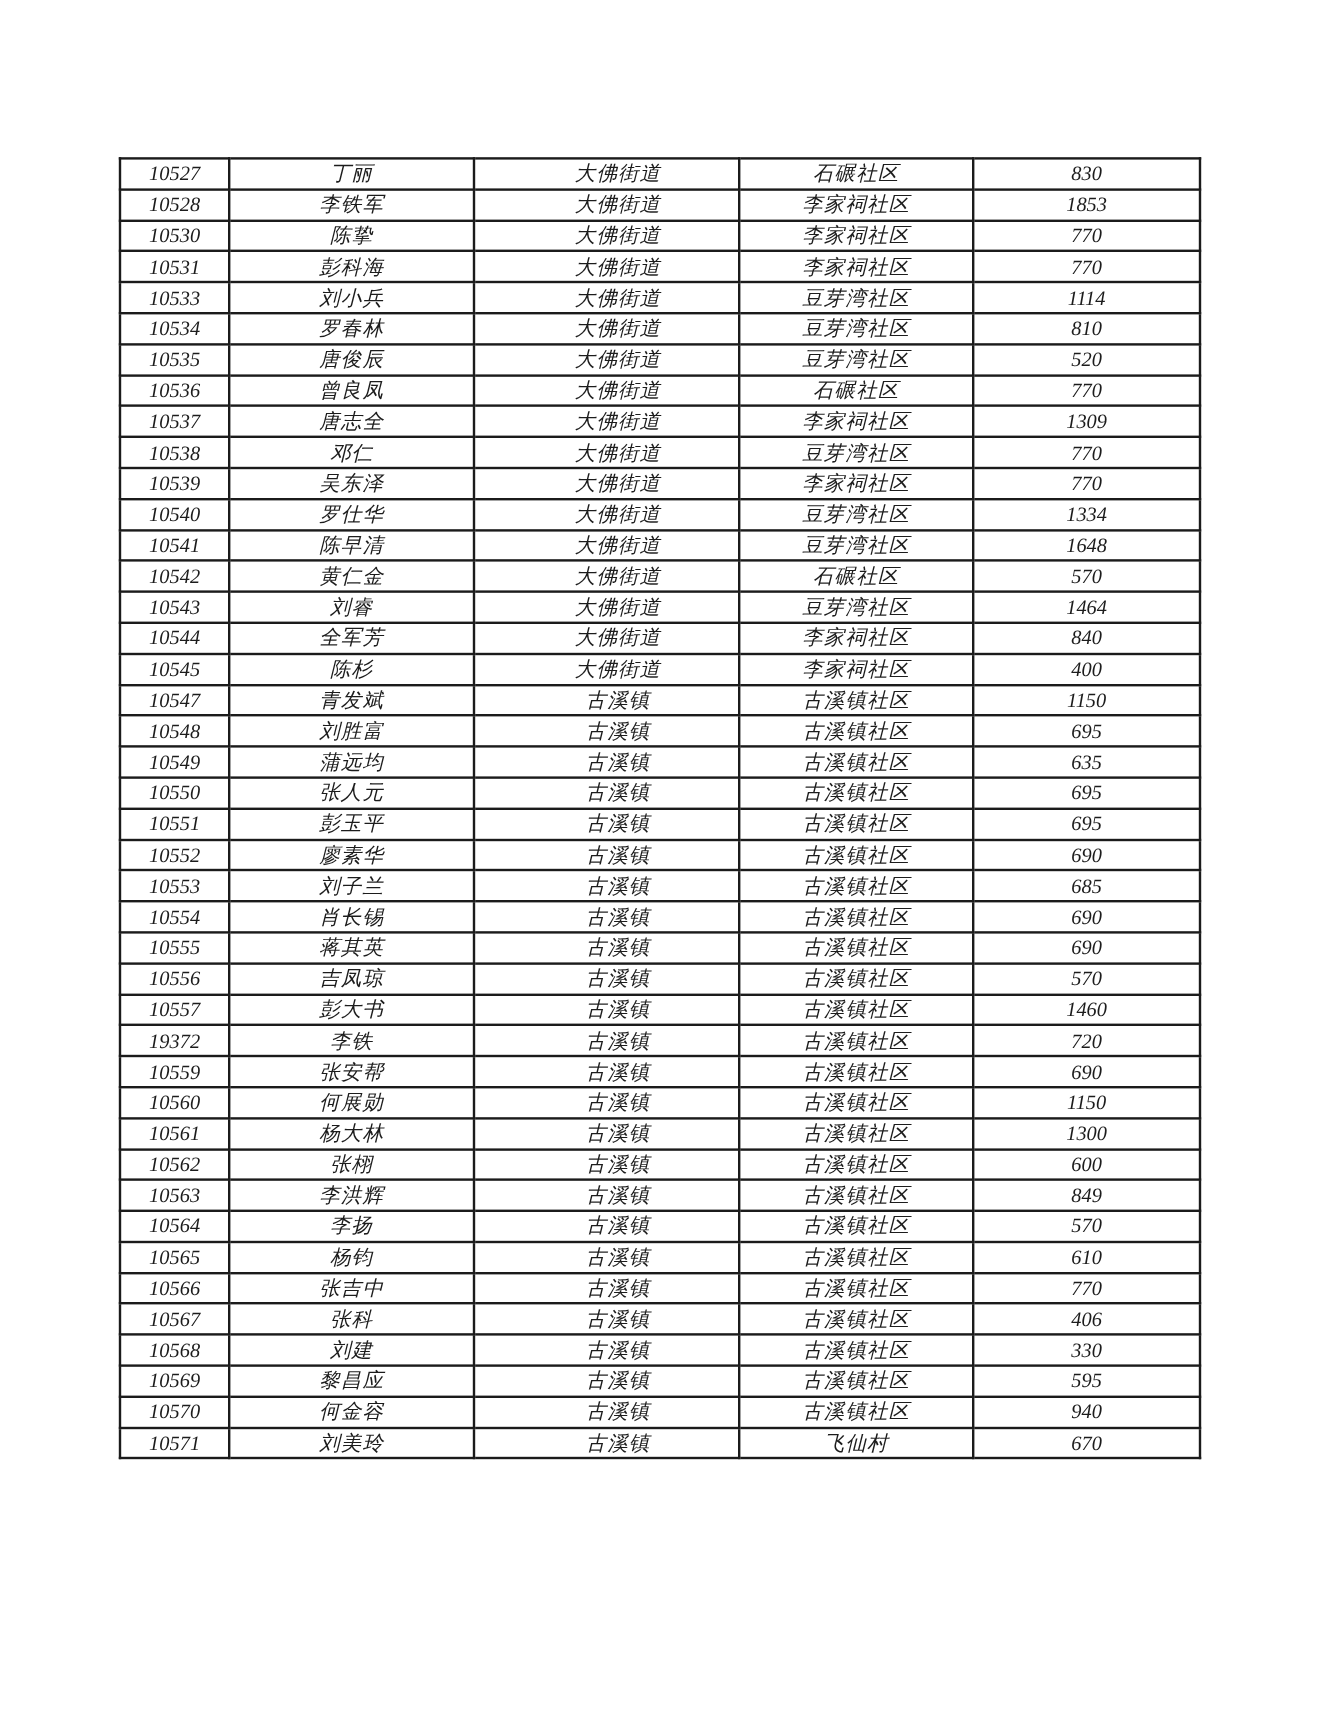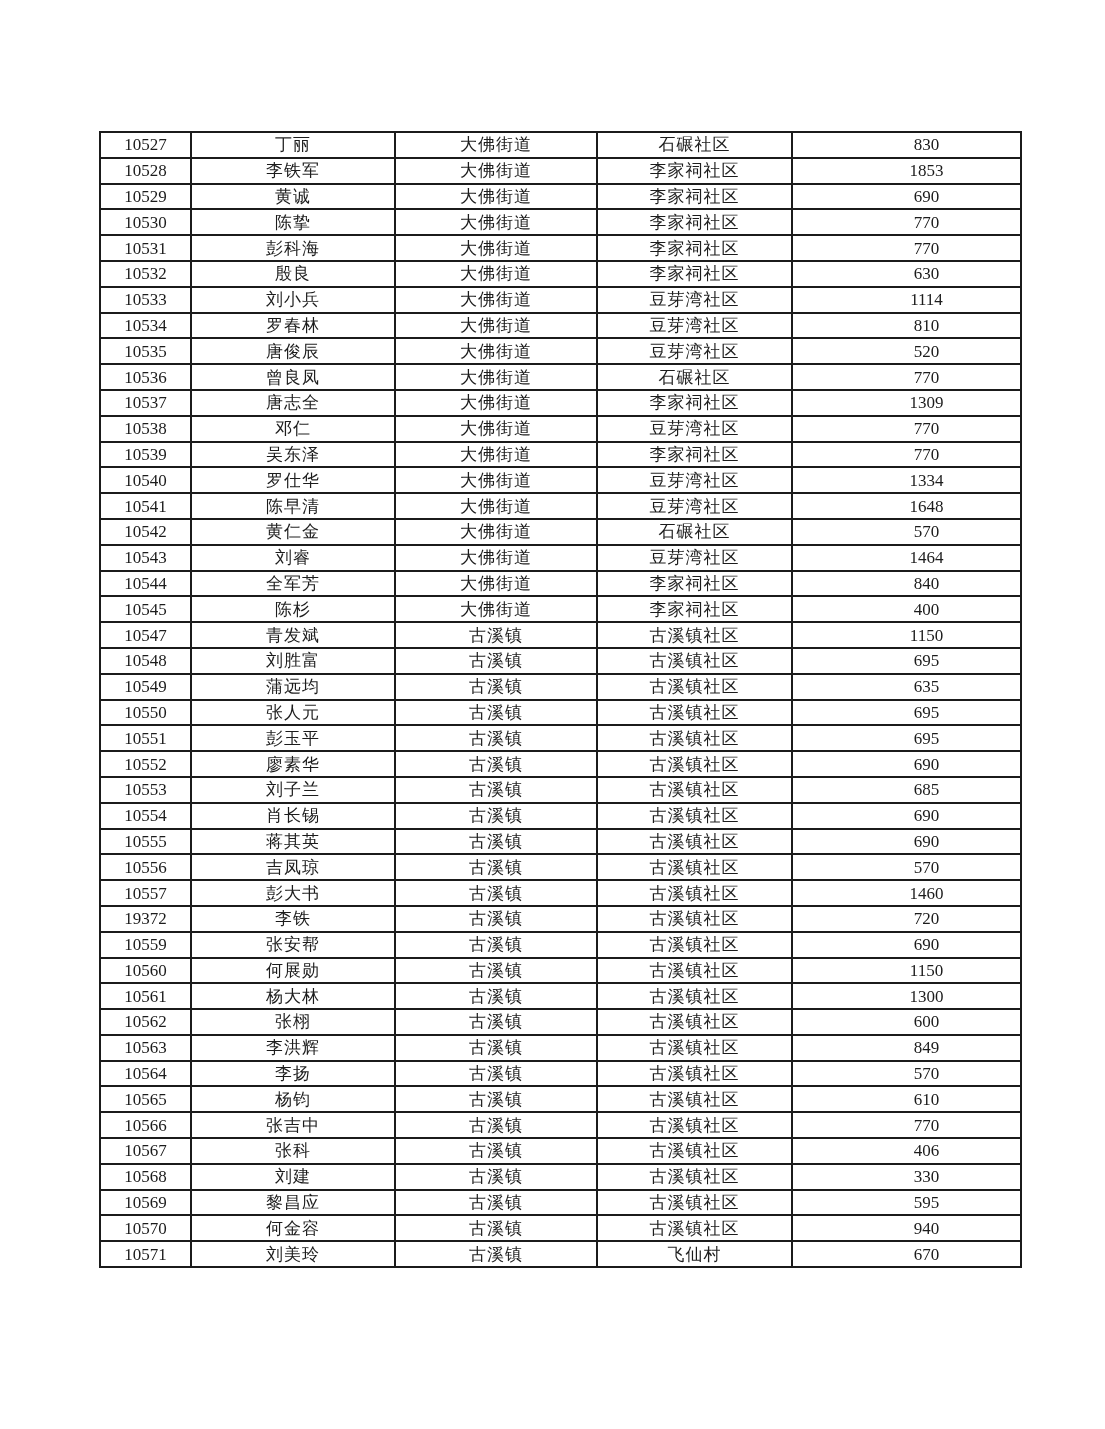--- a/index.html
+++ b/index.html
@@ -15,38 +15,39 @@
     color: #1c1c1c;
     overflow: hidden;
   }
   .sheet-table {
     position: absolute;
     left: 99px;
     top: 131px;
     width: 871px;
     border-collapse: collapse;
     table-layout: fixed;
+    font-style: italic;
   }
   .sheet-table td {
     border: 2px solid #1b1b1b;
     text-align: center;
     vertical-align: middle;
     height: 23.8px; 
     padding: 0;
     font-size: 17px;
     line-height: 1;
     letter-spacing: 1px;
     white-space: nowrap;
     overflow: hidden;
   }
   .sheet-table td:nth-child(1) { width: 89px; letter-spacing: 0; }
   .sheet-table td:nth-child(2) { width: 202px; }
-  .sheet-table td:nth-child(3) { width: 200px; }
+  .sheet-table td:nth-child(3) { width: 200px; padding-left: 19px; }
   .sheet-table td:nth-child(4) { width: 193px; }
-  .sheet-table td:nth-child(5) { width: 187px; letter-spacing: 0; padding-left: 40px; }
+  .sheet-table td:nth-child(5) { width: 187px; letter-spacing: 0; }
 </style>
 </head>
 <body>
 
 <table class="sheet-table">
   <tbody>
       <tr>
         <td>10527</td>
         <td>丁丽</td>
         <td>大佛街道</td>
@@ -54,46 +55,32 @@
         <td>830</td>
       </tr>
       <tr>
         <td>10528</td>
         <td>李铁军</td>
         <td>大佛街道</td>
         <td>李家祠社区</td>
         <td>1853</td>
       </tr>
       <tr>
-        <td>10529</td>
-        <td>黄诚</td>
-        <td>大佛街道</td>
-        <td>李家祠社区</td>
-        <td>690</td>
-      </tr>
-      <tr>
         <td>10530</td>
         <td>陈挚</td>
         <td>大佛街道</td>
         <td>李家祠社区</td>
         <td>770</td>
       </tr>
       <tr>
         <td>10531</td>
         <td>彭科海</td>
         <td>大佛街道</td>
         <td>李家祠社区</td>
         <td>770</td>
-      </tr>
-      <tr>
-        <td>10532</td>
-        <td>殷良</td>
-        <td>大佛街道</td>
-        <td>李家祠社区</td>
-        <td>630</td>
       </tr>
       <tr>
         <td>10533</td>
         <td>刘小兵</td>
         <td>大佛街道</td>
         <td>豆芽湾社区</td>
         <td>1114</td>
       </tr>
       <tr>
         <td>10534</td>

